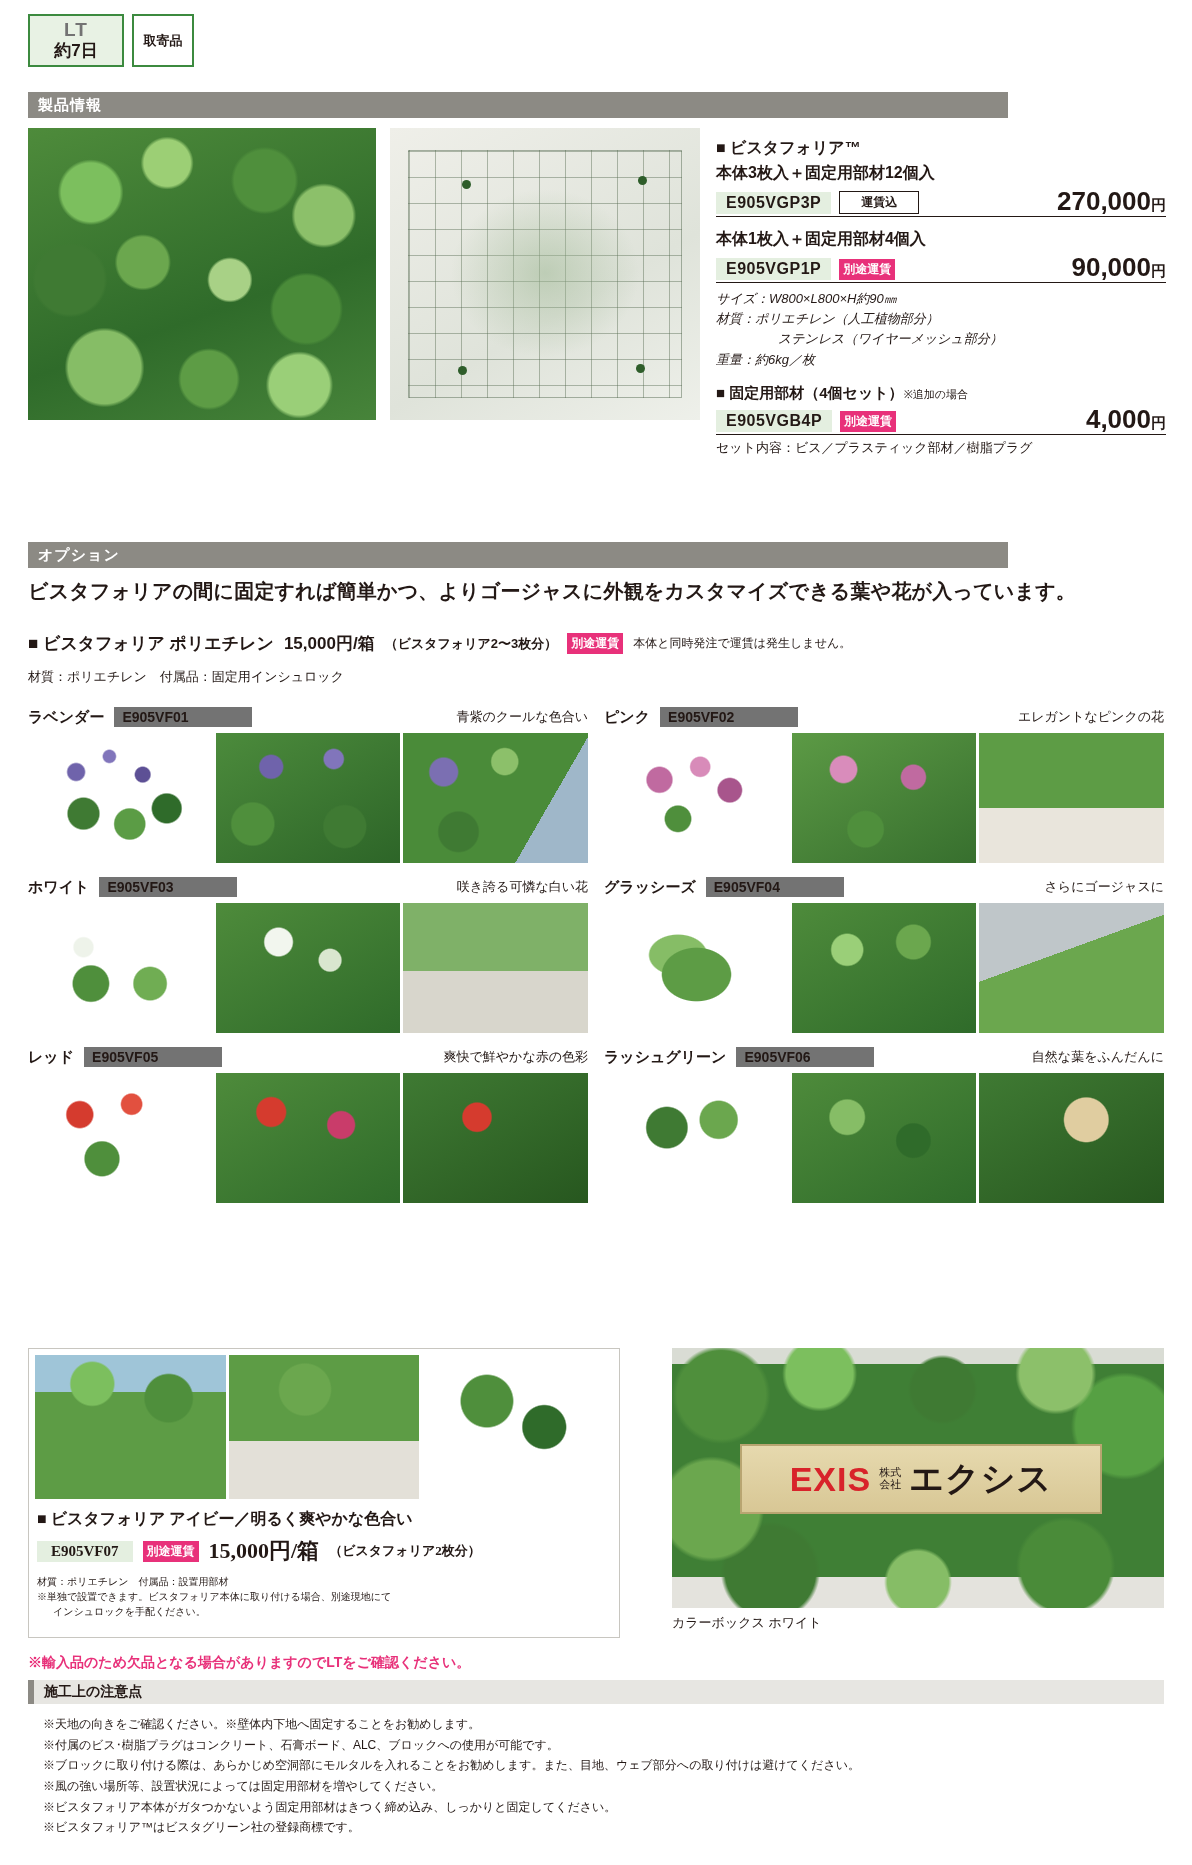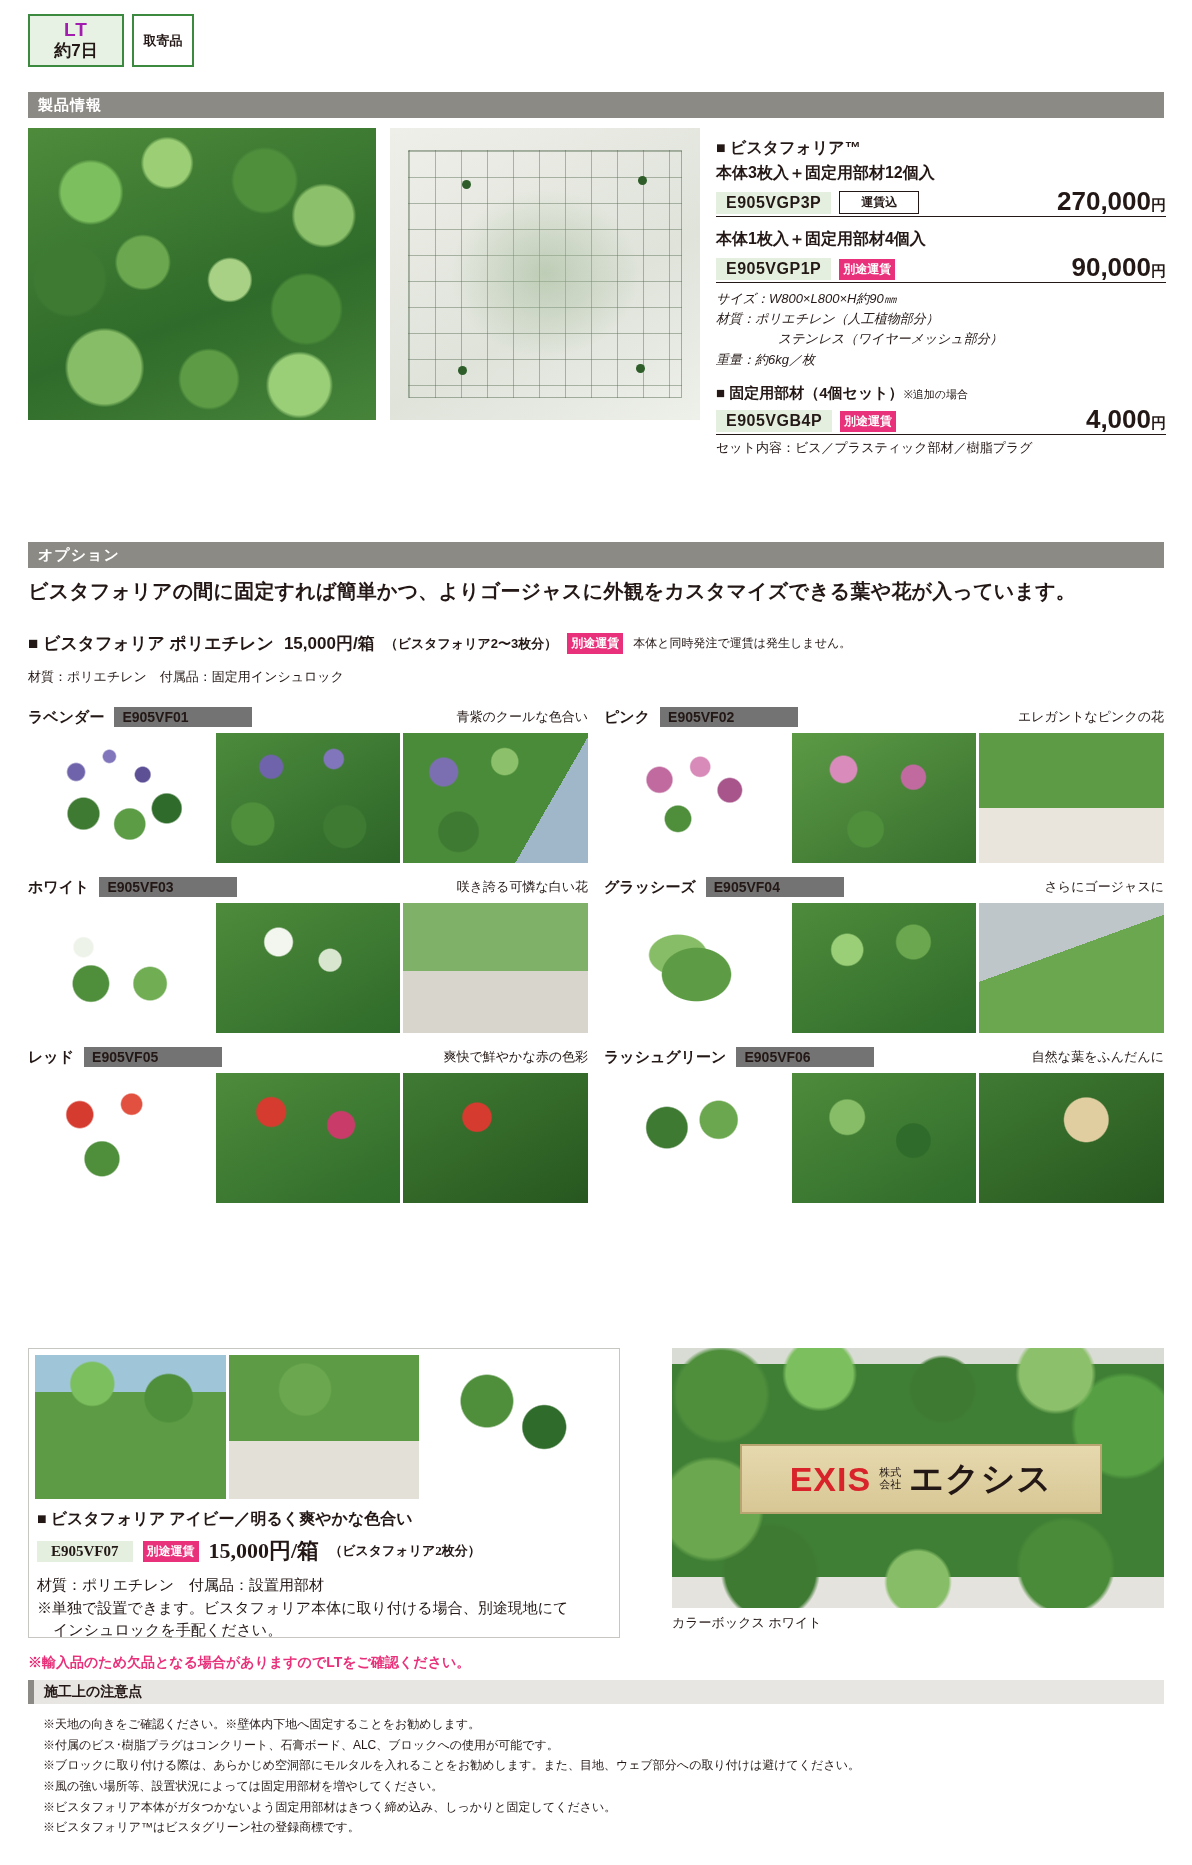--- a/index.html
+++ b/index.html
@@ -13,31 +13,31 @@
     overflow:hidden;
   }
   .page { position:relative; width:1192px; height:1865px; }
 
   
   .badge-row { position:absolute; left:28px; top:14px; display:flex; gap:8px; align-items:stretch; }
   .lt-badge {
     width:96px; border:2px solid #3c8a3f; background:#e8f2e4;
     text-align:center; padding:3px 0 5px; line-height:1.15;
   }
-  .lt-badge .lt { font-size:19px; color:#a21caf; font-weight:bold; letter-spacing:1px; }
+  .lt-badge .lt { font-size:19px; color:#737373; font-weight:bold; letter-spacing:1px; }
   .lt-badge .days { font-size:17px; color:#231815; font-weight:bold; }
   .order-badge {
     width:62px; border:2px solid #3c8a3f; background:#ffffff;
     display:flex; align-items:center; justify-content:center;
     font-size:13px; color:#231815; font-weight:bold; padding:0 2px;
   }
 
   
   .sec-bar {
-    position:absolute; left:28px; width:1136px; height:26px;
+    position:absolute; left:28px; width:980px; height:26px;
     background:#8c8a84; color:#fff; font-size:15px; font-weight:bold;
     display:flex; align-items:center; padding-left:10px; letter-spacing:1px;
   }
 
   
   .prod-img-1 {
     position:absolute; left:28px; top:128px; width:348px; height:292px;
     background:
       radial-gradient(circle at 18% 22%, #7cbf5e 0 8%, transparent 9%),
       radial-gradient(circle at 40% 12%, #9ccf75 0 7%, transparent 8%),
@@ -109,21 +109,21 @@
 
   
   .ivy-panel { position:absolute; left:28px; top:1348px; width:592px; height:290px; border:1px solid #c8c6c0; background:#fff;font-family:Liberation Serif, serif; }
   .ivy-imgs { display:flex; gap:3px; padding:6px 6px 0 6px; height:150px; }
   .ivy-imgs > div { flex:1; }
   .ivy-title { font-size:16px; font-weight:bold; margin:10px 0 0 8px; }
   .ivy-priceline { display:flex; align-items:center; gap:10px; margin:6px 0 0 8px; }
   .ivy-code { background:#e4efe0; font-size:15px; font-weight:bold; padding:2px 14px; }
   .ivy-price { font-size:22px; font-weight:bold; }
   .ivy-paren { font-size:13px; font-weight:bold; }
-  .ivy-notes { font-size:15px; line-height:1.5; margin:8px 0 0 8px; }
+  .ivy-notes { font-size:10px; line-height:1.5; margin:8px 0 0 8px; }
 
   .exis-panel { position:absolute; left:672px; top:1348px; width:492px; height:290px; }
   .exis-img { position:relative; width:492px; height:260px; overflow:hidden;
     background:
       radial-gradient(circle at 10% 18%, #4f8f3c 0 9%, transparent 10%),
       radial-gradient(circle at 30% 10%, #7cbf5e 0 8%, transparent 9%),
       radial-gradient(circle at 55% 16%, #3f7a33 0 9%, transparent 10%),
       radial-gradient(circle at 78% 10%, #8cc06a 0 8%, transparent 9%),
       radial-gradient(circle at 92% 30%, #56a043 0 10%, transparent 11%),
       radial-gradient(circle at 8%  62%, #6ba74e 0 10%, transparent 11%),

